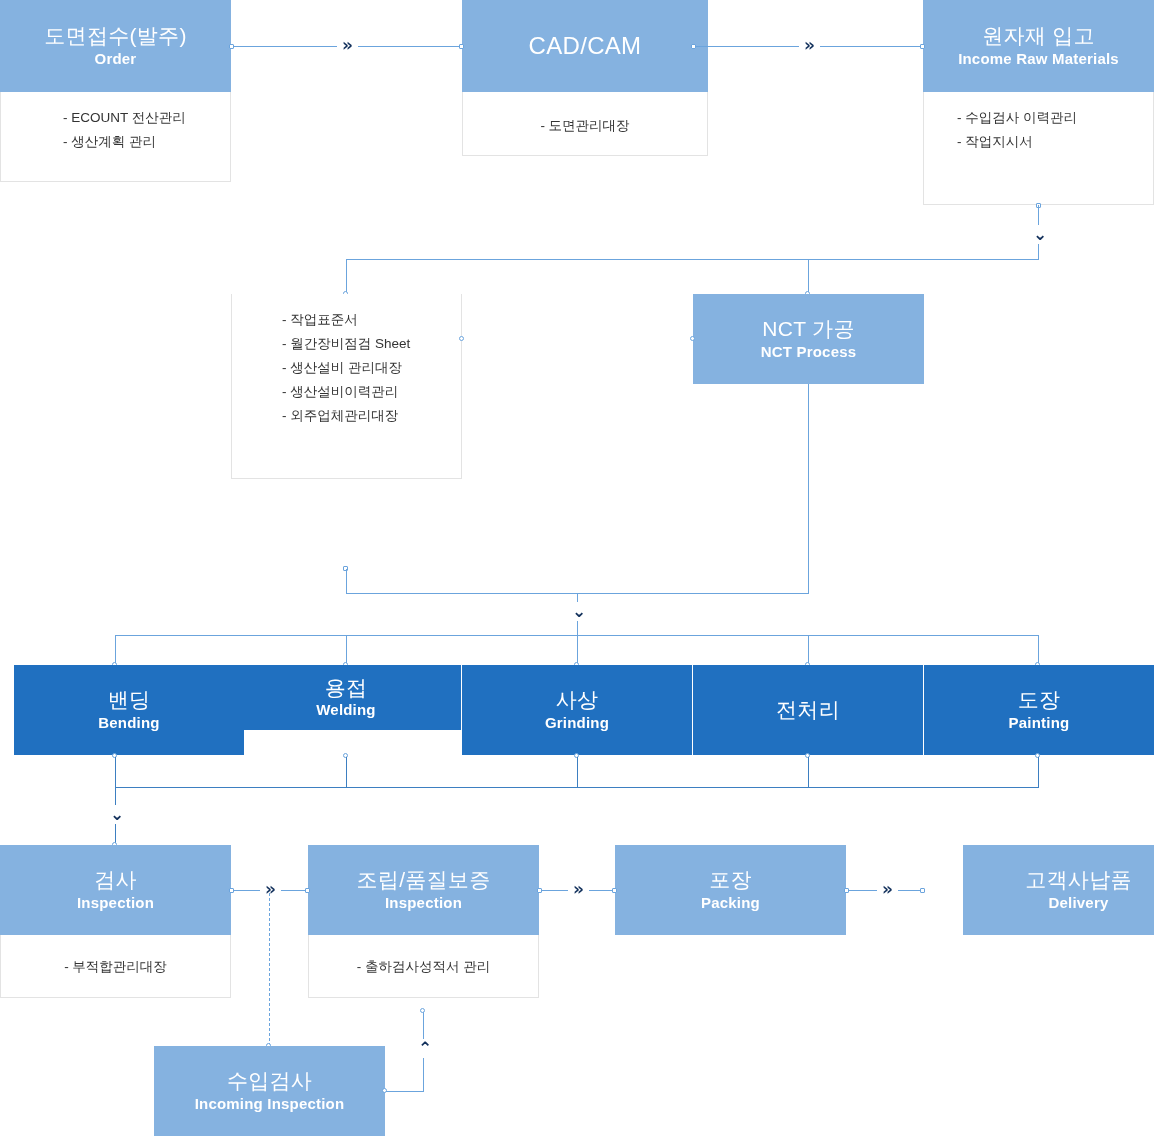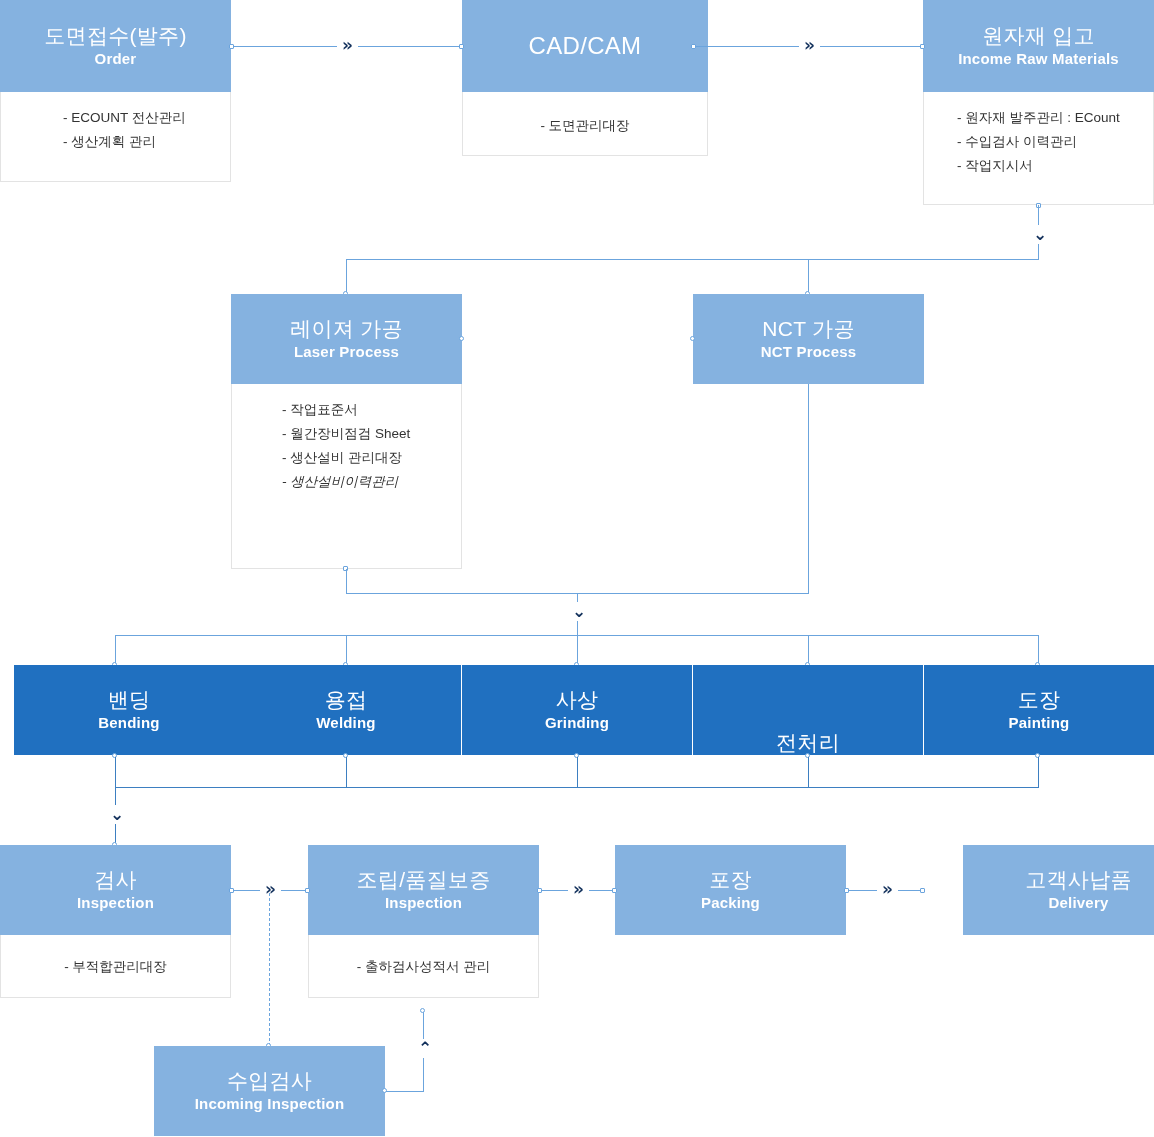--- a/index.html
+++ b/index.html
@@ -113,21 +113,20 @@
     </div>
   </div>
 
   <div class="node" style="left:923px;top:0px;width:231px;">
     <div class="head light" style="height:92px;">
       <span class="kr">원자재 입고</span>
       <span class="en">Income Raw Materials</span>
     </div>
     <div class="detail" style="height:113px;">
       <ul>
-        <li style="padding-left:33px;">- 원자재 발주관리 : ECount</li>
         <li style="padding-left:33px;">- 수입검사 이력관리</li>
         <li style="padding-left:33px;">- 작업지시서</li>
       </ul>
     </div>
   </div>
 
   <div class="ln h" style="left:231px;top:46px;width:231px;"></div>
   <div class="dot sq" style="left:229px;top:44px;"></div>
   <div class="dot sq" style="left:459px;top:44px;"></div>
   <div class="chev right" style="left:337px;top:37px;">»</div>
@@ -141,30 +140,27 @@
   <div class="ln v" style="left:1038px;top:205px;height:54px;"></div>
   <div class="chev down" style="left:1031px;top:225px;">⌄</div>
 
   <div class="ln h" style="left:346px;top:259px;width:693px;"></div>
   <div class="ln v" style="left:346px;top:259px;height:35px;"></div>
   <div class="ln v" style="left:808px;top:259px;height:35px;"></div>
   <div class="dot" style="left:343px;top:291px;"></div>
   <div class="dot" style="left:805px;top:291px;"></div>
 
   <div class="node" style="left:231px;top:294px;width:231px;">
-    <div class="head light" style="height:90px;">
-      <span class="kr">레이져 가공</span>
-      <span class="en">Laser Process</span>
-    </div>
     <div class="detail" style="height:185px;">
       <ul>
         <li style="padding-left:50px;">- 작업표준서</li>
         <li style="padding-left:50px;">- 월간장비점검 Sheet</li>
         <li style="padding-left:50px;">- 생산설비 관리대장</li>
-        <li style="padding-left:50px;font-style:italic;">- 생산설비이력관리</li>
+        <li style="padding-left:50px;">- 생산설비이력관리</li>
+        <li style="padding-left:50px;">- 외주업체관리대장</li>
       </ul>
     </div>
   </div>
 
   <div class="node" style="left:693px;top:294px;width:231px;">
     <div class="head light" style="height:90px;">
       <span class="kr">NCT 가공</span>
       <span class="en">NCT Process</span>
     </div>
   </div>
@@ -191,33 +187,33 @@
   <div class="dot" style="left:805px;top:662px;"></div>
   <div class="dot" style="left:1035px;top:662px;"></div>
 
   <div class="node" style="left:14px;top:665px;width:230px;">
     <div class="head dark" style="height:90px;">
       <span class="kr">밴딩</span>
       <span class="en">Bending</span>
     </div>
   </div>
   <div class="node" style="left:231px;top:665px;width:230px;">
-    <div class="head dark" style="height:90px;">
+    <div class="head dark" style="height:65px;">
       <span class="kr">용접</span>
       <span class="en">Welding</span>
     </div>
   </div>
   <div class="node" style="left:462px;top:665px;width:230px;">
     <div class="head dark" style="height:90px;">
       <span class="kr">사상</span>
       <span class="en">Grinding</span>
     </div>
   </div>
   <div class="node" style="left:693px;top:665px;width:230px;">
-    <div class="head dark" style="height:90px;justify-content:flex-end;">
+    <div class="head dark" style="height:90px;">
       <span class="kr">전처리</span>
     </div>
   </div>
   <div class="node" style="left:924px;top:665px;width:230px;">
     <div class="head dark" style="height:90px;">
       <span class="kr">도장</span>
       <span class="en">Painting</span>
     </div>
   </div>
 

